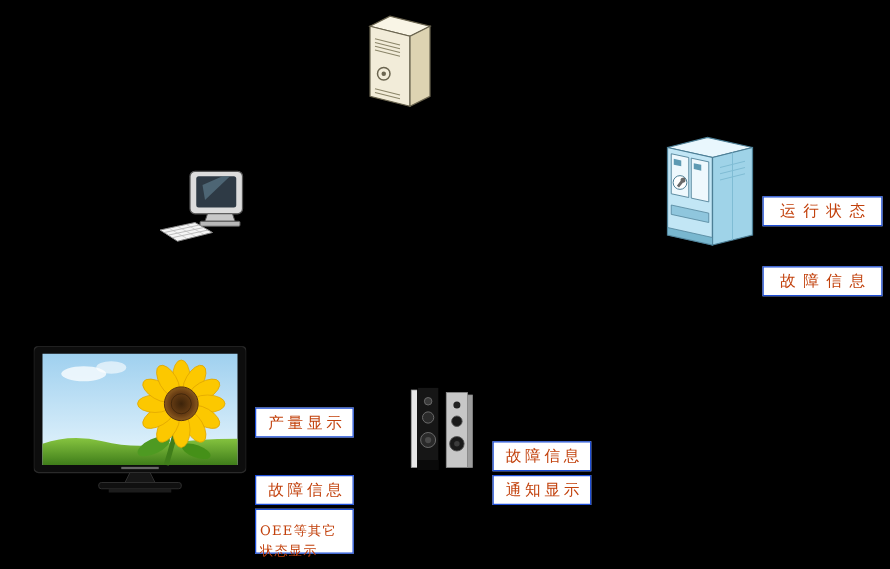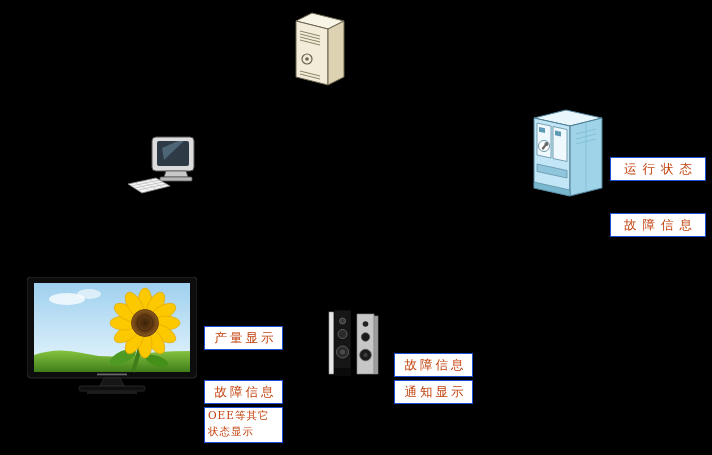--- a/index.html
+++ b/index.html
@@ -35,21 +35,21 @@
     margin-top: 44px;
   }
   .lbl-wide   { width: 96px; height: 24px; letter-spacing: 6px; padding-left: 6px; }
   .lbl-narrow { width: 79px; height: 24px; letter-spacing: 3px; padding-left: 4px; }
   .lbl-oee {
     width: 79px; height: 36px;
     display: block;
     font-size: 10.5px;
     letter-spacing: 1px;
     line-height: 1.5;
-    padding: 0 3px;
+    padding: 10px 3px;
     text-align: left;
     white-space: normal;
   }
 
   .pos-m0 { left: 610px; top: 113px; }
   .pos-m1 { left: 610px; top: 141px; }
   .pos-m2 { left: 610px; top: 169px; }
   .pos-t0 { left: 204px; top: 282px; }
   .pos-t1 { left: 204px; top: 309px; }
   .pos-t2 { left: 204px; top: 336px; }

